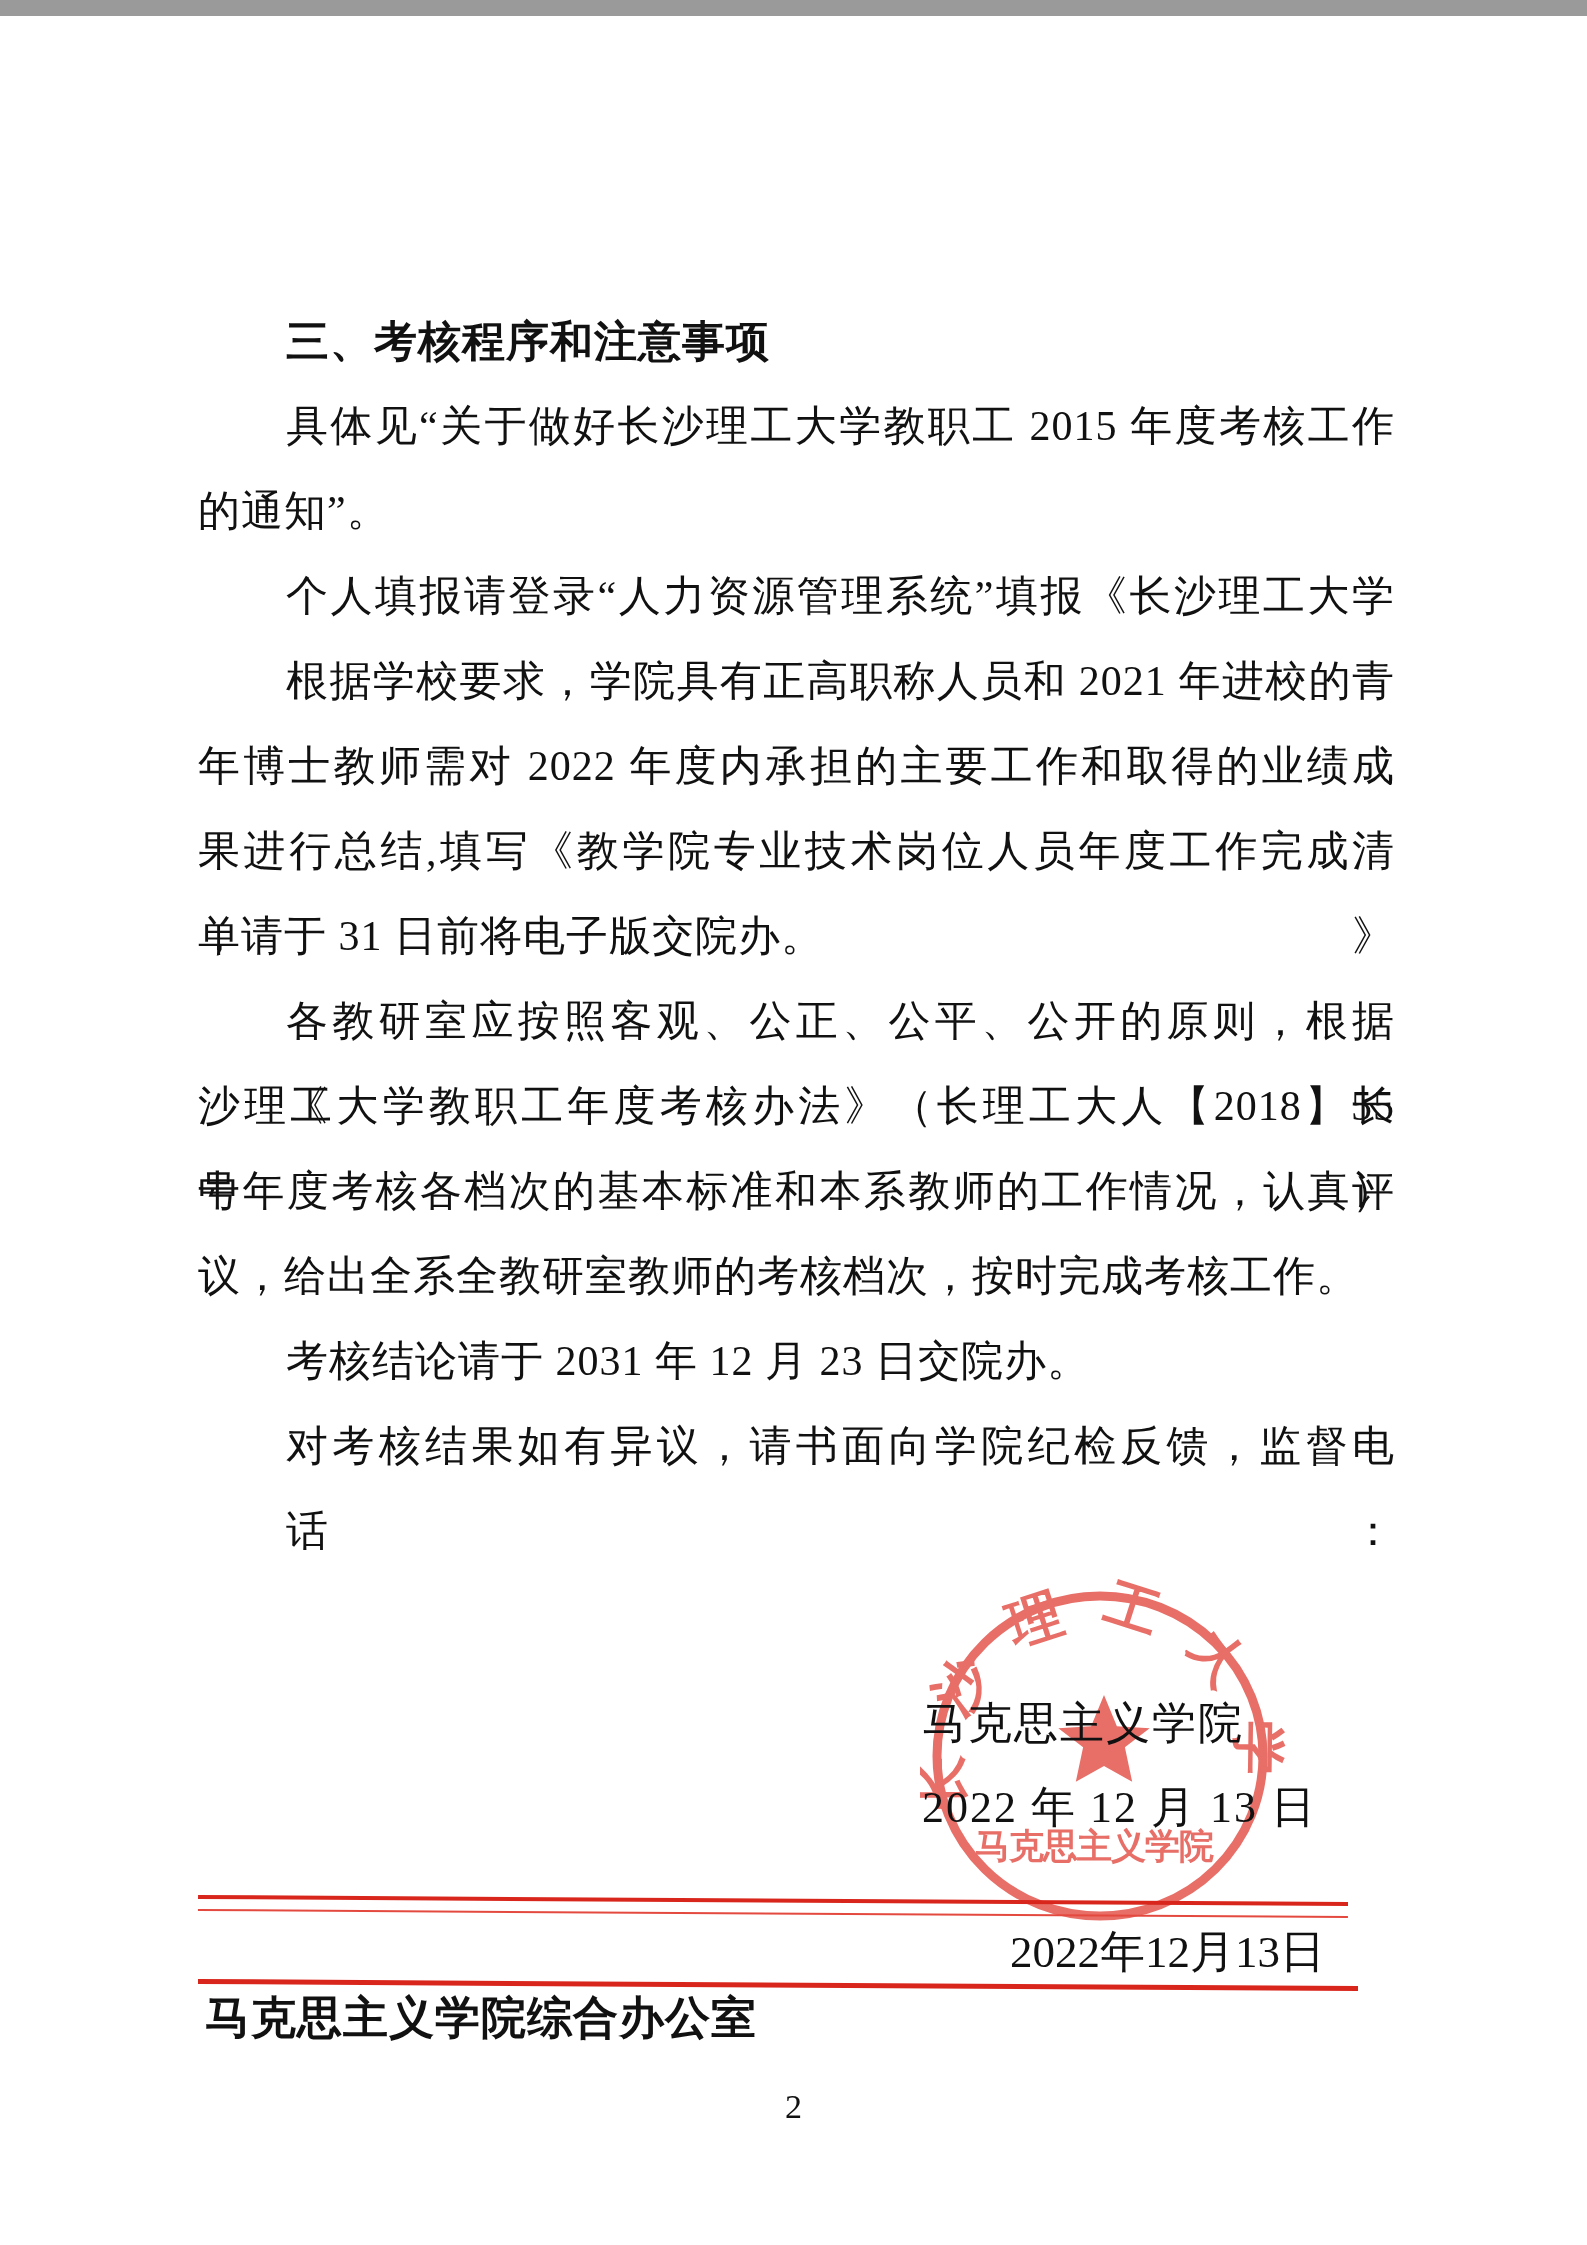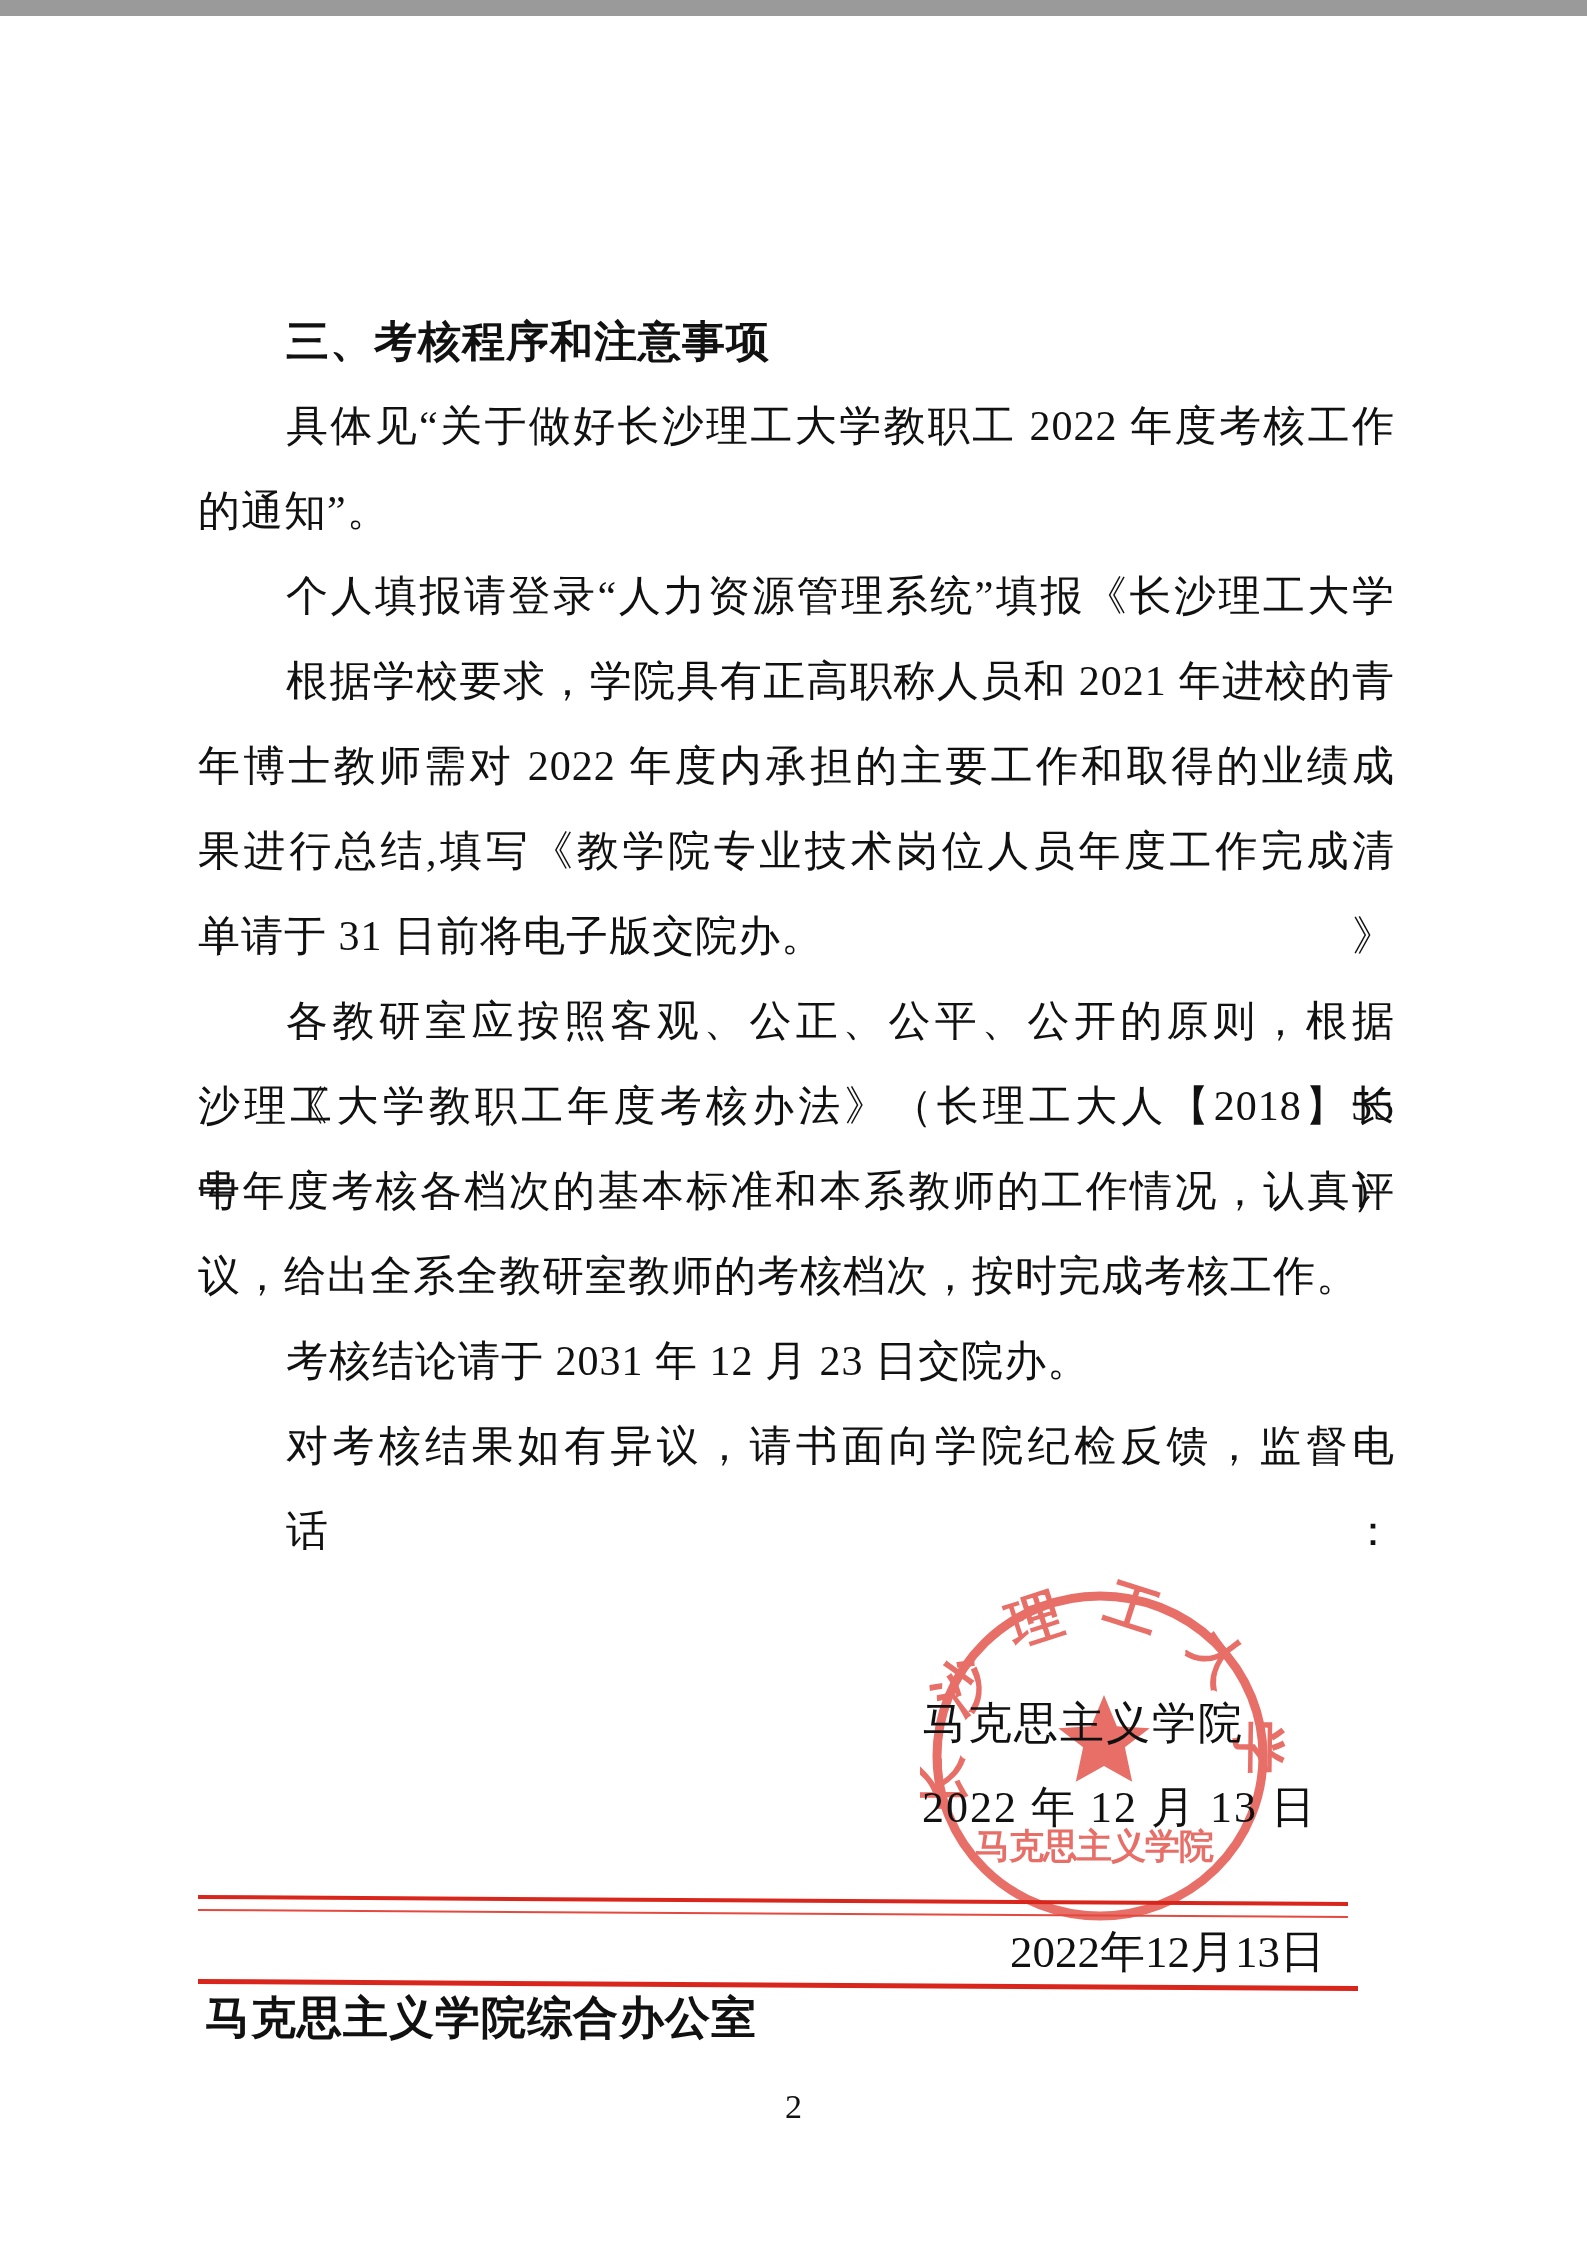--- a/index.html
+++ b/index.html
@@ -84,21 +84,21 @@
   }
   .stamp text{font-family:"Liberation Serif","DejaVu Serif",serif;font-weight:bold;}
 </style>
 </head>
 <body>
 
 <div class="page">
 
   <div class="body-text">
     <div class="line head indent">三、考核程序和注意事项</div>
-    <div class="line full indent">具体见“关于做好长沙理工大学教职工 2022 年度考核工作</div>
+    <div class="line full indent">具体见“关于做好长沙理工大学教职工 2015 年度考核工作</div>
     <div class="line">的通知”。</div>
     <div class="line full indent">个人填报请登录“人力资源管理系统”填报《长沙理工大学</div>
     <div class="line full indent">根据学校要求，学院具有正高职称人员和 2021 年进校的青</div>
     <div class="line full">年博士教师需对 2022 年度内承担的主要工作和取得的业绩成</div>
     <div class="line full">果进行总结,填写《教学院专业技术岗位人员年度工作完成清单》</div>
     <div class="line">，请于 31 日前将电子版交院办。</div>
     <div class="line full indent">各教研室应按照客观、公正、公平、公开的原则，根据《长</div>
     <div class="line full">沙理工大学教职工年度考核办法》（长理工大人【2018】55 号）</div>
     <div class="line full">中年度考核各档次的基本标准和本系教师的工作情况，认真评</div>
     <div class="line">议，给出全系全教研室教师的考核档次，按时完成考核工作。</div>

